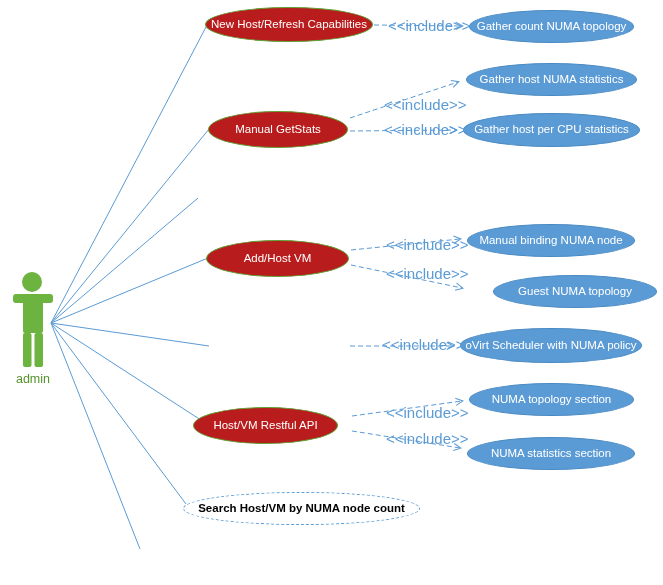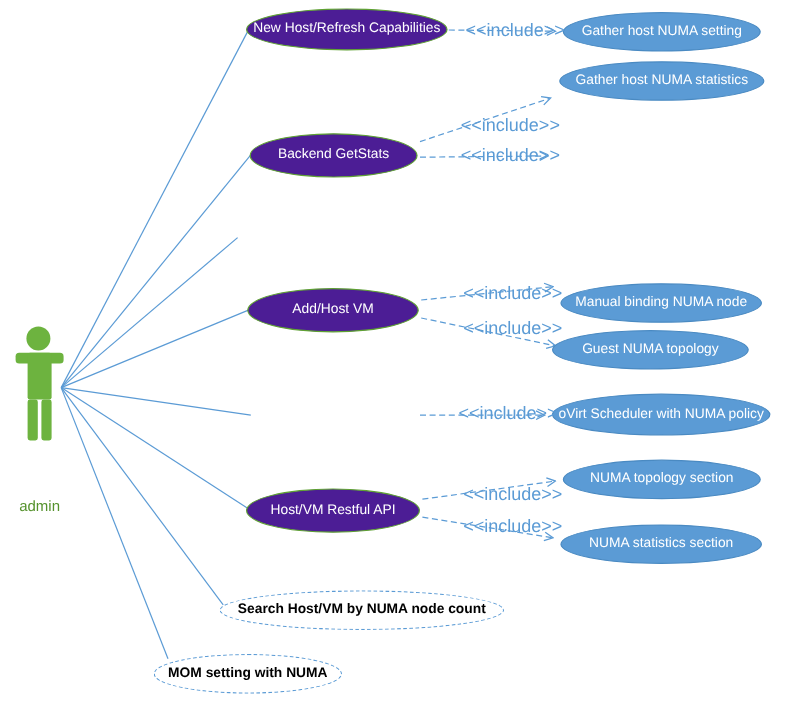--- a/index.html
+++ b/index.html
@@ -16,37 +16,36 @@
   .node {
     position: absolute;
     border-radius: 50%;
     display: flex;
     align-items: center;
     justify-content: center;
     font-size: 11.5px;
     white-space: nowrap;
     line-height: 1;
   }
-  .node.green { background: #4c1d95; border: 1px solid #5fa133; color: #ffffff; }
+  .node.green { background: #b91c1c; border: 1px solid #5fa133; color: #ffffff; }
   .node.blue  { background: #5B9BD5; border: 1px solid #4a8ac2; color: #ffffff; }
   .node.dashed { background: #ffffff; border: 1px dashed #5B9BD5; color: #000000; font-weight: bold; }
   .include {
     position: absolute;
     width: 66px;
     text-align: center;
     font-size: 15px;
     color: #5B9BD5;
     white-space: nowrap;
   }
   .actor-label {
     position: absolute;
     text-align: center;
     color: #55922d;
     font-size: 12.5px;
-    margin-top: 43px;
   }
 </style>
 </head>
 <body>
 
 <div class="canvas">
 
   <svg class="layer" width="663" height="585" viewBox="0 0 663 585">
     <defs>
       <marker id="arrowOpen" viewBox="0 0 10 10" refX="8" refY="5" markerWidth="9" markerHeight="9" orient="auto">
@@ -82,56 +81,56 @@
       <rect x="23" y="294" width="20" height="39" rx="2"></rect>
       <rect x="23" y="333" width="8.5" height="34" rx="2"></rect>
       <rect x="34.5" y="333" width="8.5" height="34" rx="2"></rect>
     </g>
   </svg>
 
   <div class="node green" style="left:205px;top:7px;width:168px;height:35px">
     <span>New Host/Refresh Capabilities</span>
   </div>
   <div class="node green" style="left:208px;top:111px;width:140px;height:37px">
-    <span>Backend GetStats</span>
+    <span>Manual GetStats</span>
   </div>
   <div class="node green" style="left:206px;top:240px;width:143px;height:37px">
     <span>Add/Host VM</span>
   </div>
-  <div class="node green" style="left:205px;top:407px;width:145px;height:37px">
+  <div class="node green" style="left:193px;top:407px;width:145px;height:37px">
     <span>Host/VM Restful API</span>
   </div>
 
   <div class="node blue" style="left:469px;top:10px;width:165px;height:33px">
-    <span>Gather host NUMA setting</span>
+    <span>Gather count NUMA topology</span>
   </div>
-  <div class="node blue" style="left:466px;top:51px;width:171px;height:33px">
+  <div class="node blue" style="left:466px;top:63px;width:171px;height:33px">
     <span>Gather host NUMA statistics</span>
   </div>
-  <div class="node blue" style="left:467px;top:236px;width:168px;height:33px">
+  <div class="node blue" style="left:463px;top:113px;width:177px;height:34px">
+    <span>Gather host per CPU statistics</span>
+  </div>
+  <div class="node blue" style="left:467px;top:224px;width:168px;height:33px">
     <span>Manual binding NUMA node</span>
   </div>
-  <div class="node blue" style="left:460px;top:275px;width:164px;height:33px">
+  <div class="node blue" style="left:493px;top:275px;width:164px;height:33px">
     <span>Guest NUMA topology</span>
   </div>
   <div class="node blue" style="left:469px;top:383px;width:165px;height:33px">
     <span>NUMA topology section</span>
   </div>
   <div class="node blue" style="left:460px;top:328px;width:182px;height:35px">
     <span>oVirt Scheduler with NUMA policy</span>
   </div>
   <div class="node blue" style="left:467px;top:437px;width:168px;height:33px">
     <span>NUMA statistics section</span>
   </div>
 
   <div class="node dashed" style="left:183px;top:492px;width:237px;height:33px">
     <span>Search Host/VM by NUMA node count</span>
-  </div>
-  <div class="node dashed" style="left:128px;top:545px;width:157px;height:33px">
-    <span>MOM setting with NUMA</span>
   </div>
 
   <span class="include" style="left:388px;top:17px">&lt;&lt;include&gt;&gt;</span>
   <span class="include" style="left:384px;top:96px">&lt;&lt;include&gt;&gt;</span>
   <span class="include" style="left:384px;top:121px">&lt;&lt;include&gt;&gt;</span>
   <span class="include" style="left:386px;top:236px">&lt;&lt;include&gt;&gt;</span>
   <span class="include" style="left:386px;top:265px">&lt;&lt;include&gt;&gt;</span>
   <span class="include" style="left:382px;top:336px">&lt;&lt;include&gt;&gt;</span>
   <span class="include" style="left:386px;top:404px">&lt;&lt;include&gt;&gt;</span>
   <span class="include" style="left:386px;top:430px">&lt;&lt;include&gt;&gt;</span>

